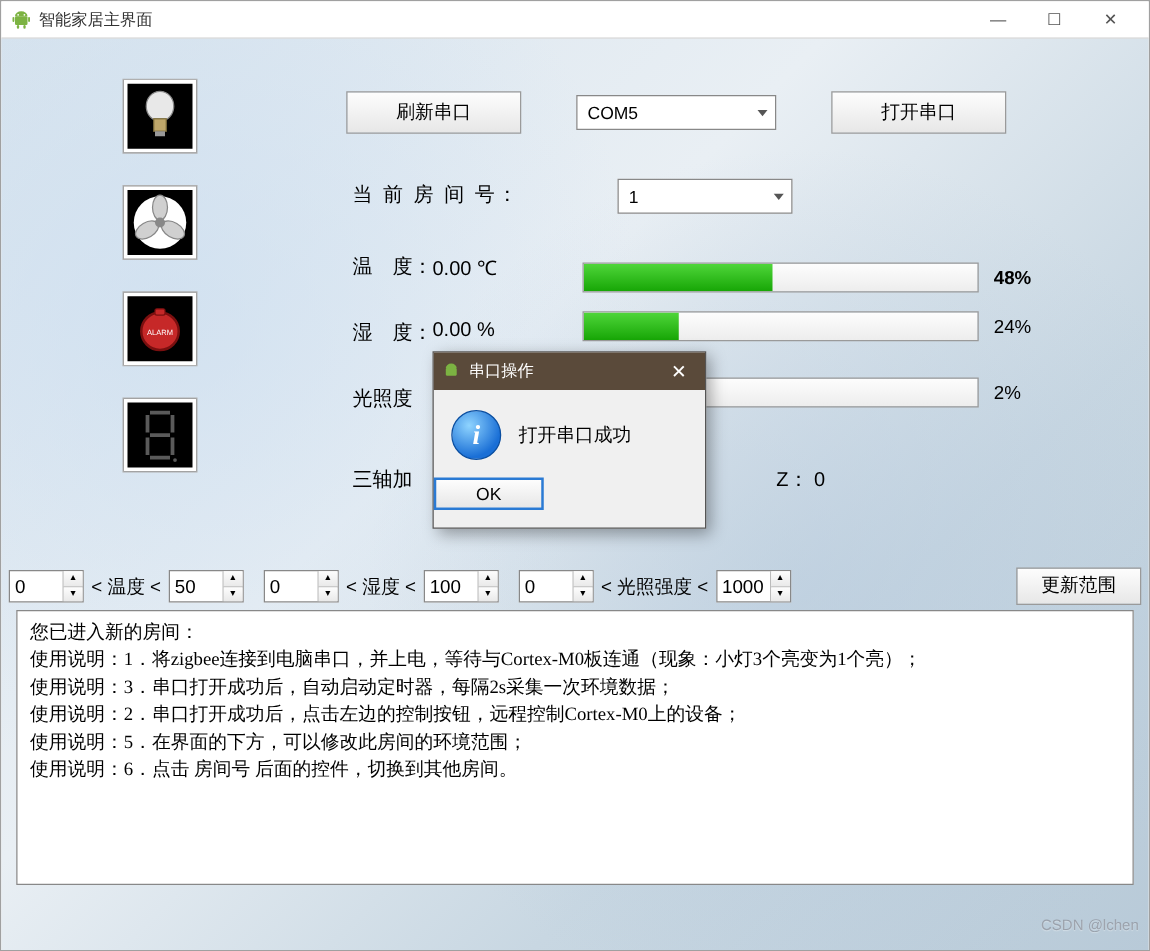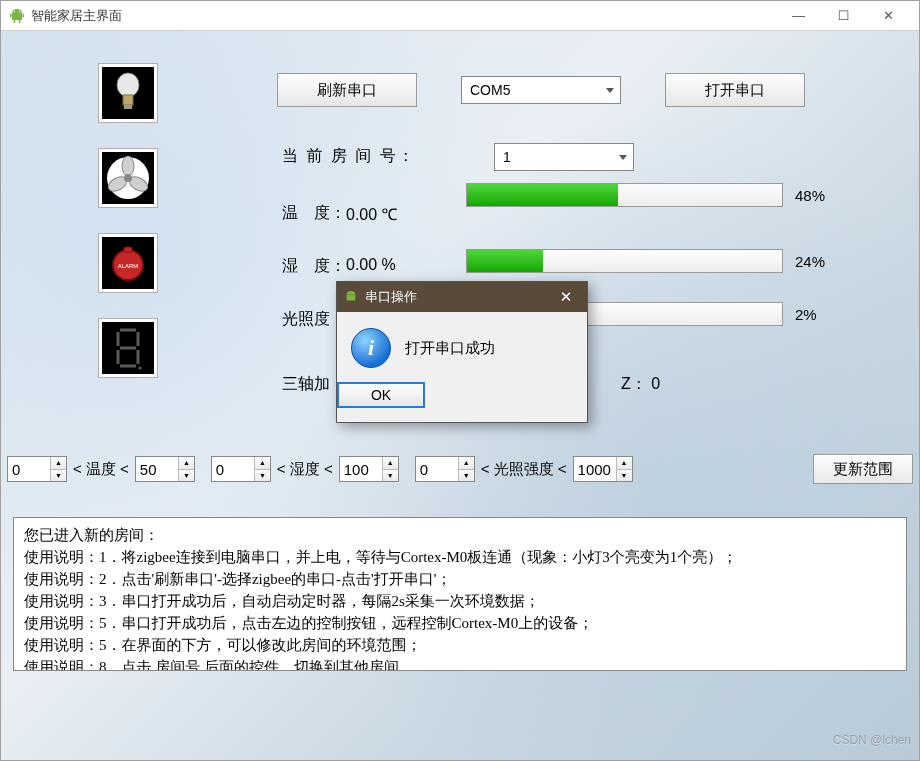--- a/index.html
+++ b/index.html
@@ -131,45 +131,44 @@
     background: linear-gradient(#fdfdfd,#e7e7e7);
     border: 1px solid #9a9a9a;
     text-align: center; line-height: 28px;
     font-size: 15px;
     margin-left: auto;
   }
 
   .info-box {
     position: absolute;
     left: 12px; top: 457px; right: 12px;
-    height: 154px;
+    height: 220px;
     background: #fff;
     border: 1px solid #888;
     padding: 6px 10px;
     font-family: "SimSun", serif;
     font-size: 15px;
     line-height: 22px;
     overflow: auto;
-    margin-top: 29px;
   }
 
   .watermark {
     position: absolute;
     right: 8px; bottom: 13px;
     color: rgba(120,120,130,0.55);
     font-size: 12px;
     text-shadow: 0 1px 1px rgba(255,255,255,0.4);
     margin-top: 24px;
   }
 
   
   .dialog {
     position: absolute;
-    left: 335px; top: 250px;
-    width: 252px;
+    left: 345px; top: 250px;
+    width: 219px;
     background: #f0f0f0;
     border: 1px solid #555;
     box-shadow: 4px 4px 12px rgba(0,0,0,0.35);
   }
   .dialog .dlg-title {
     height: 30px;
     background: #5a4a3a;
     color: #fff;
     display: flex; align-items: center;
     padding: 0 6px;
@@ -285,21 +284,21 @@
       <div class="qt-combo" style="width:140px;">
         <span>1</span>
         <span class="arrow"></span>
       </div>
     </div>
 
     <div class="label-row" style="top:172px;">
       <span>温 度：</span>
       <span>0.00 ℃</span>
     </div>
-    <div class="progress-wrap" style="top:152px;">
+    <div class="progress-wrap" style="top:179px;font-weight:bold;">
       <div class="progress-bar">
         <div class="progress-fill" style="width:48%"></div>
       </div>
       <span class="progress-pct">48%</span>
     </div>
 
     <div class="label-row" style="top:225px;">
       <span>湿 度：</span>
       <span>0.00 %</span>
     </div>
@@ -376,25 +375,24 @@
             <div>▼</div>
           </div>
       </div>
 
       <div class="update-btn">更新范围</div>
     </div>
 
     <div class="info-box">
         <div>您已进入新的房间：</div>
         <div>使用说明：1．将zigbee连接到电脑串口，并上电，等待与Cortex-M0板连通（现象：小灯3个亮变为1个亮）；</div>
-        <div>使用说明：2．点击'刷新串口'-选择zigbee的串口-点击'打开串口'；</div>
         <div>使用说明：3．串口打开成功后，自动启动定时器，每隔2s采集一次环境数据；</div>
-        <div>使用说明：5．串口打开成功后，点击左边的控制按钮，远程控制Cortex-M0上的设备；</div>
+        <div>使用说明：2．串口打开成功后，点击左边的控制按钮，远程控制Cortex-M0上的设备；</div>
         <div>使用说明：5．在界面的下方，可以修改此房间的环境范围；</div>
-        <div>使用说明：8．点击 房间号 后面的控件，切换到其他房间。</div>
+        <div>使用说明：6．点击 房间号 后面的控件，切换到其他房间。</div>
       </div>
 
     <div class="watermark">CSDN @lchen</div>
 
     <div class="dialog">
       <div class="dlg-title">
         <span class="dlg-icon android-icon">
           <svg width="14" height="14" viewBox="0 0 16 16">
             <rect x="3" y="5" width="10" height="7" rx="1" fill="#7cb342"></rect>
             <path d="M3 5 A5 4 0 0 1 13 5 Z" fill="#7cb342"></path>

